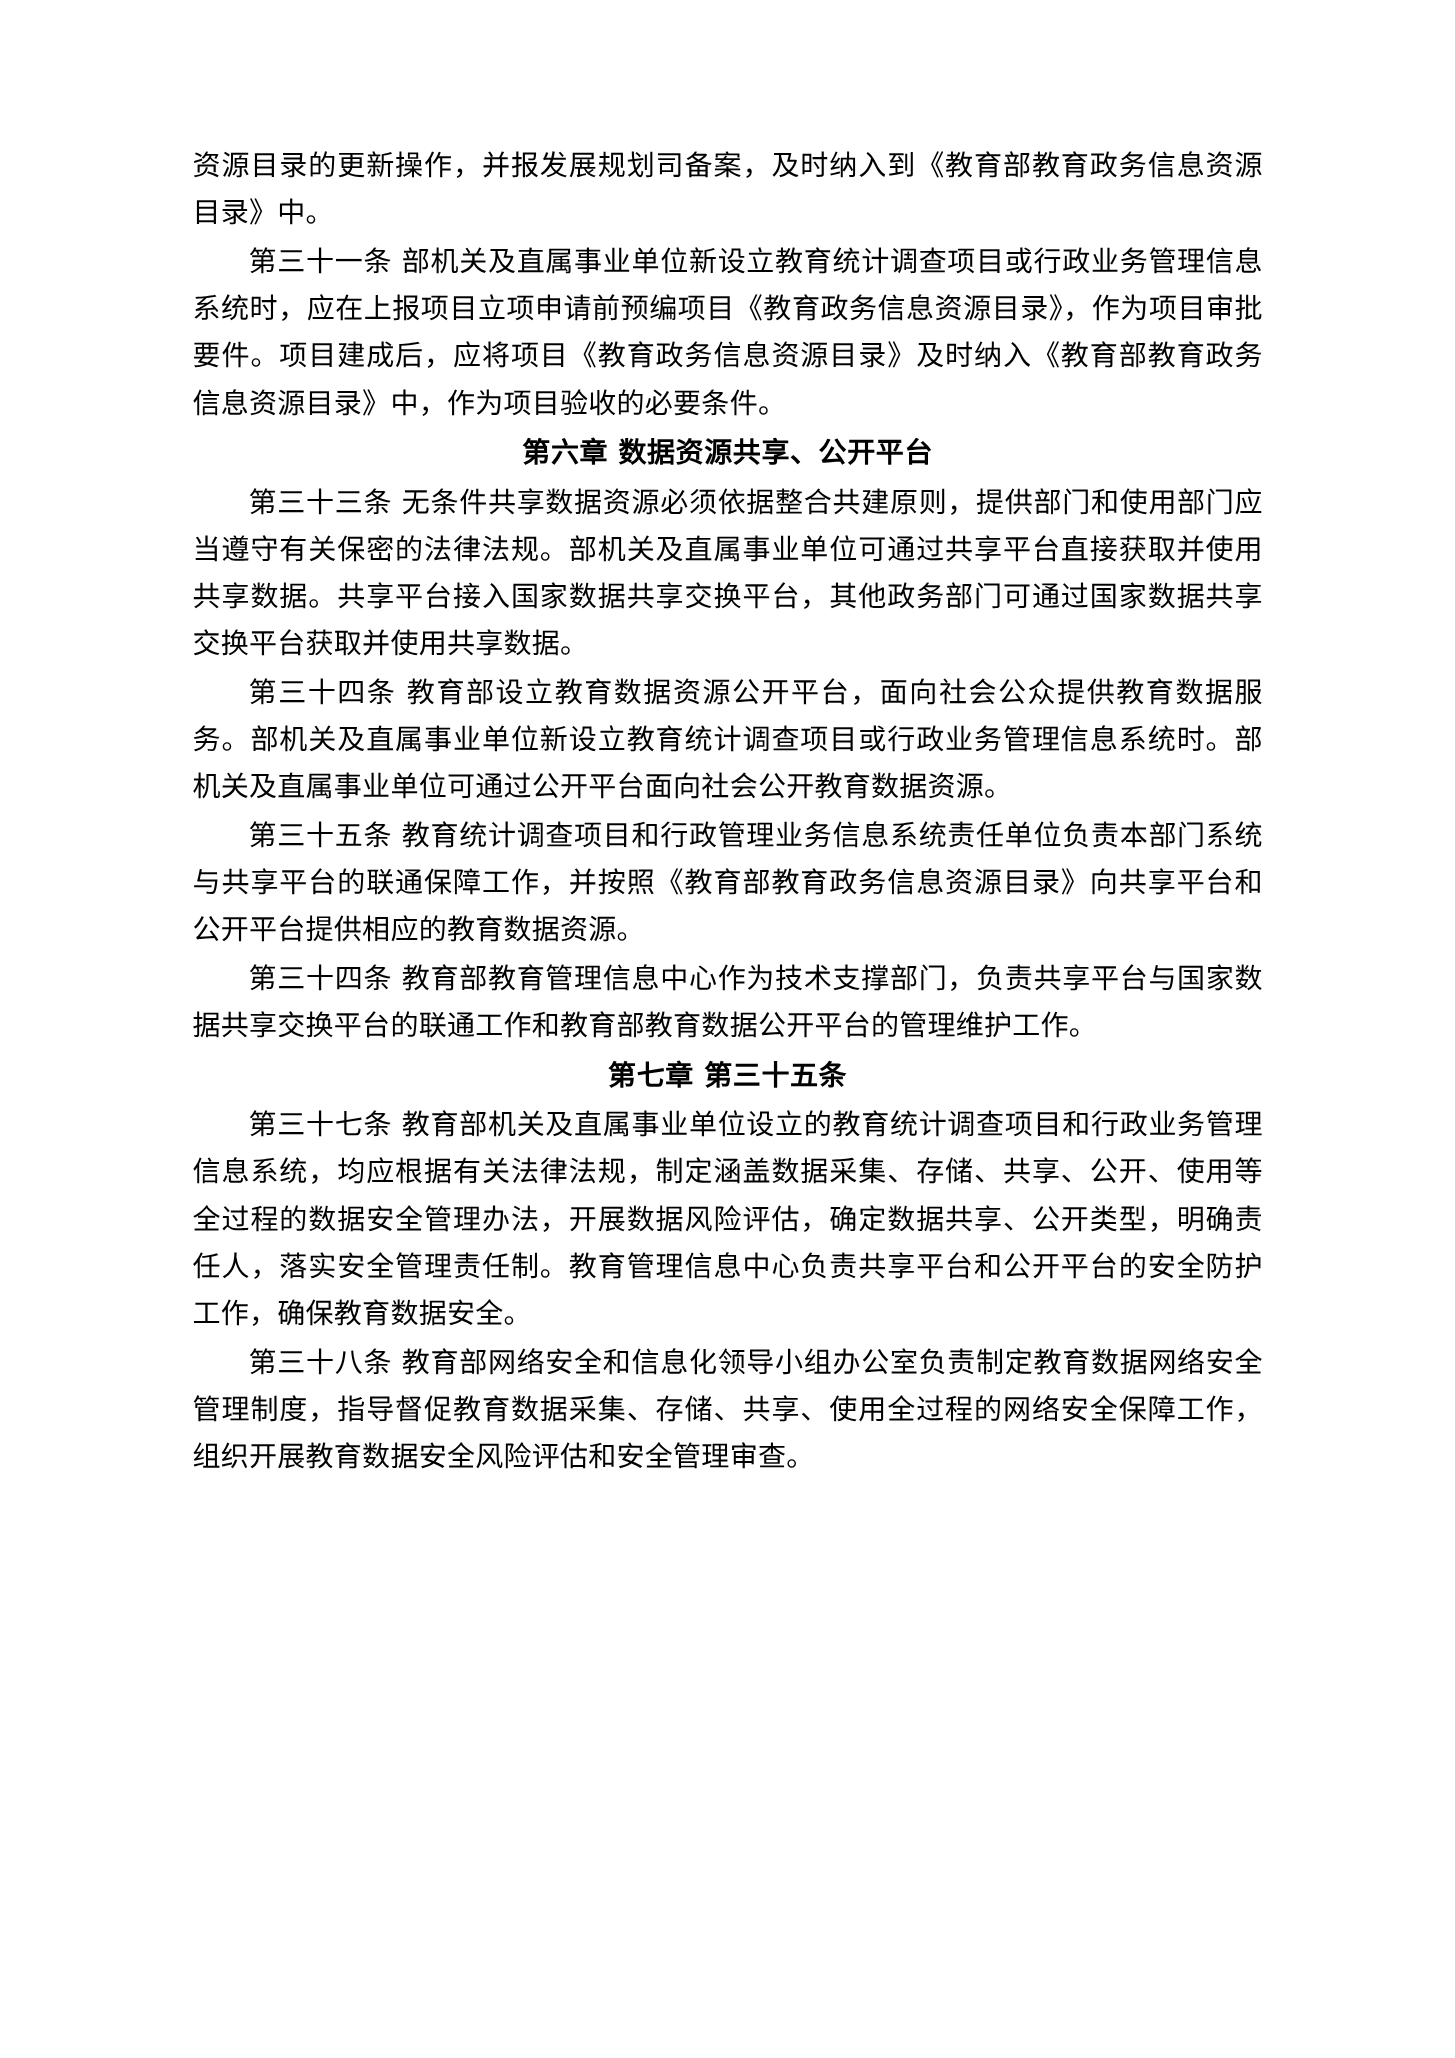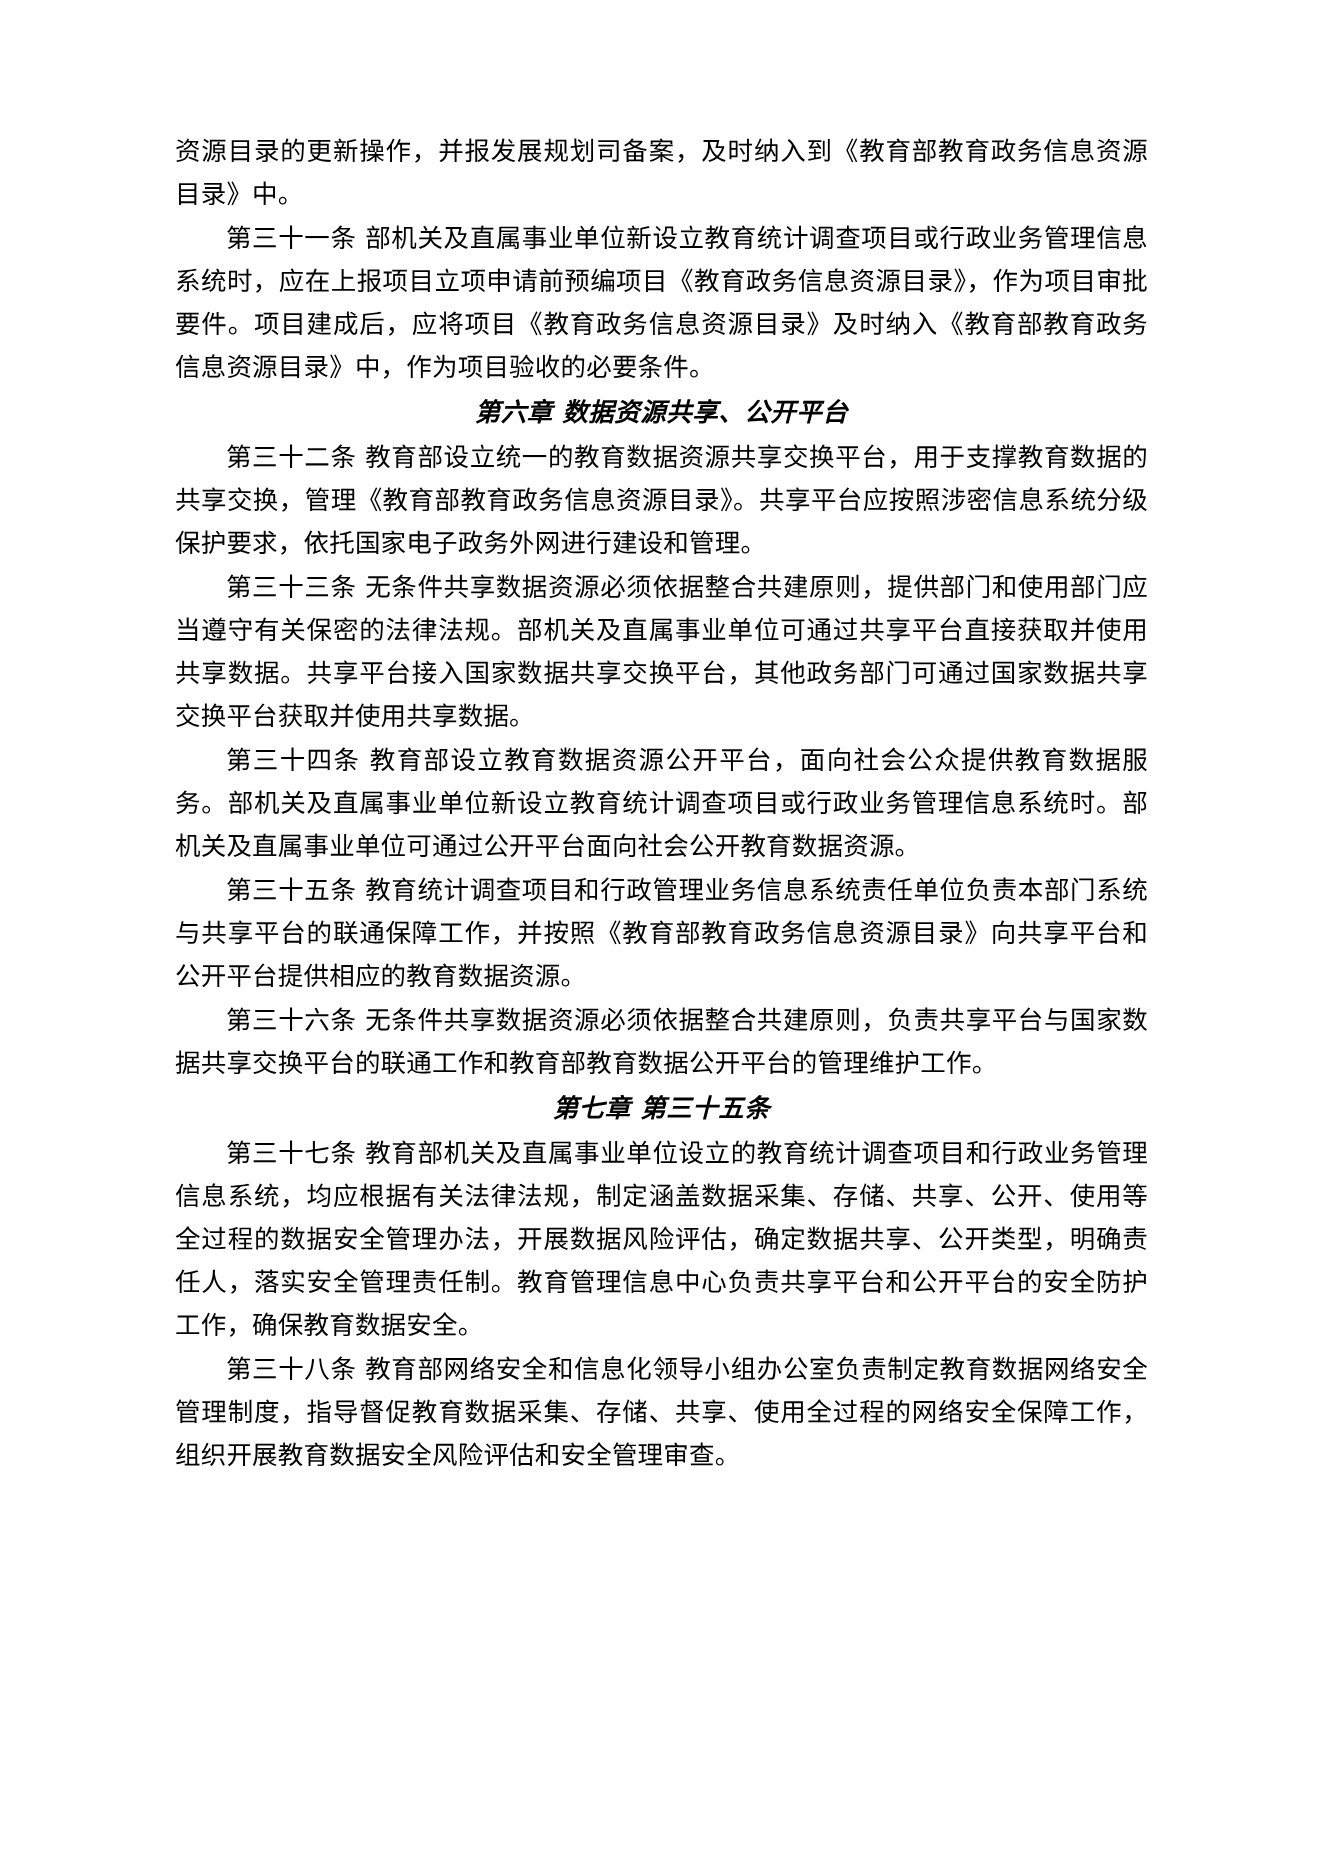--- a/index.html
+++ b/index.html
@@ -39,33 +39,31 @@
     text-indent: 0;
   }
   h2.chapter {
     font-size: 25.5px;
     line-height: 43px;
     font-weight: bold;
     text-align: center;
     margin: 2px 0 2px 0;
     letter-spacing: 0.5px;
     font-family: "DejaVu Sans", "Liberation Sans", sans-serif;
-    font-style: italic;
   }
 </style>
 </head>
 <body>
 
 <div class="page">
   <div class="body-text" id="content">
       <p class="para noindent">资源目录的更新操作，并报发展规划司备案，及时纳入到《教育部教育政务信息资源目录》中。</p>
       <p class="para">第三十一条  部机关及直属事业单位新设立教育统计调查项目或行政业务管理信息系统时，应在上报项目立项申请前预编项目《教育政务信息资源目录》，作为项目审批要件。项目建成后，应将项目《教育政务信息资源目录》及时纳入《教育部教育政务信息资源目录》中，作为项目验收的必要条件。</p>
       <h2 class="chapter">第六章  数据资源共享、公开平台</h2>
-      <p class="para">第三十二条  教育部设立统一的教育数据资源共享交换平台，用于支撑教育数据的共享交换，管理《教育部教育政务信息资源目录》。共享平台应按照涉密信息系统分级保护要求，依托国家电子政务外网进行建设和管理。</p>
       <p class="para">第三十三条  无条件共享数据资源必须依据整合共建原则，提供部门和使用部门应当遵守有关保密的法律法规。部机关及直属事业单位可通过共享平台直接获取并使用共享数据。共享平台接入国家数据共享交换平台，其他政务部门可通过国家数据共享交换平台获取并使用共享数据。</p>
       <p class="para">第三十四条  教育部设立教育数据资源公开平台，面向社会公众提供教育数据服务。部机关及直属事业单位新设立教育统计调查项目或行政业务管理信息系统时。部机关及直属事业单位可通过公开平台面向社会公开教育数据资源。</p>
       <p class="para">第三十五条  教育统计调查项目和行政管理业务信息系统责任单位负责本部门系统与共享平台的联通保障工作，并按照《教育部教育政务信息资源目录》向共享平台和公开平台提供相应的教育数据资源。</p>
-      <p class="para">第三十六条  无条件共享数据资源必须依据整合共建原则，负责共享平台与国家数据共享交换平台的联通工作和教育部教育数据公开平台的管理维护工作。</p>
+      <p class="para">第三十四条  教育部教育管理信息中心作为技术支撑部门，负责共享平台与国家数据共享交换平台的联通工作和教育部教育数据公开平台的管理维护工作。</p>
       <h2 class="chapter">第七章  第三十五条</h2>
       <p class="para">第三十七条  教育部机关及直属事业单位设立的教育统计调查项目和行政业务管理信息系统，均应根据有关法律法规，制定涵盖数据采集、存储、共享、公开、使用等全过程的数据安全管理办法，开展数据风险评估，确定数据共享、公开类型，明确责任人，落实安全管理责任制。教育管理信息中心负责共享平台和公开平台的安全防护工作，确保教育数据安全。</p>
       <p class="para">第三十八条  教育部网络安全和信息化领导小组办公室负责制定教育数据网络安全管理制度，指导督促教育数据采集、存储、共享、使用全过程的网络安全保障工作，组织开展教育数据安全风险评估和安全管理审查。</p>
     </div>
 </div>
 
 </body></html>

